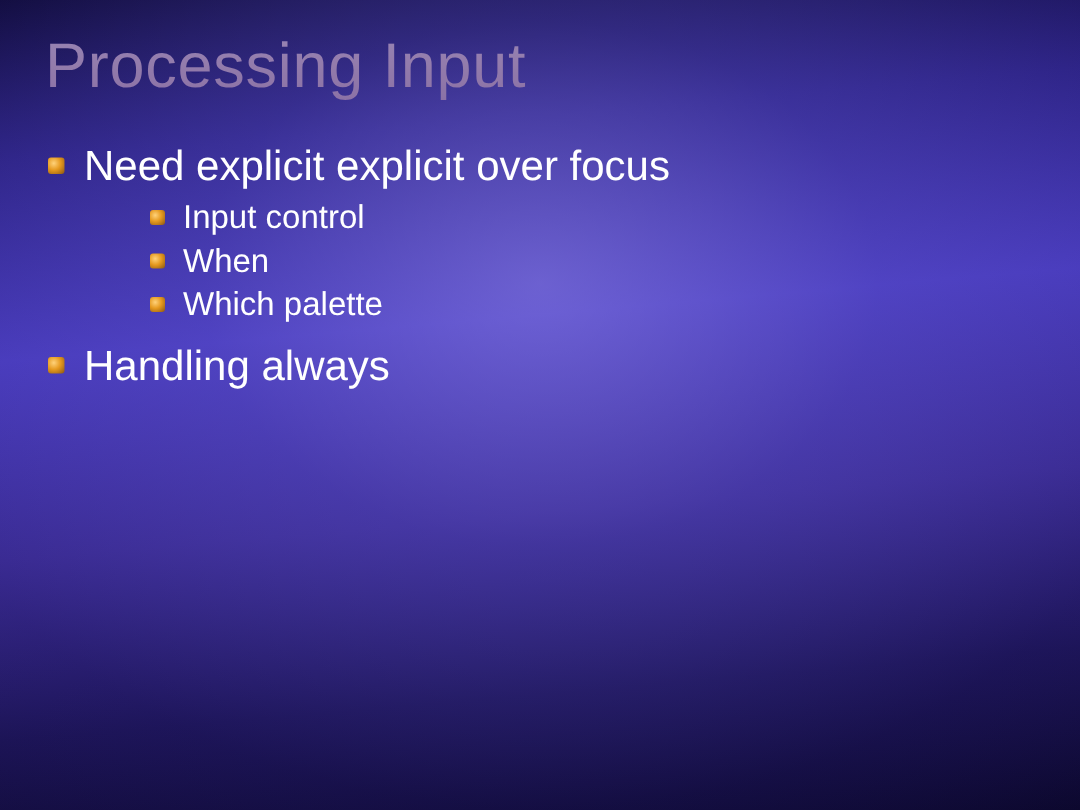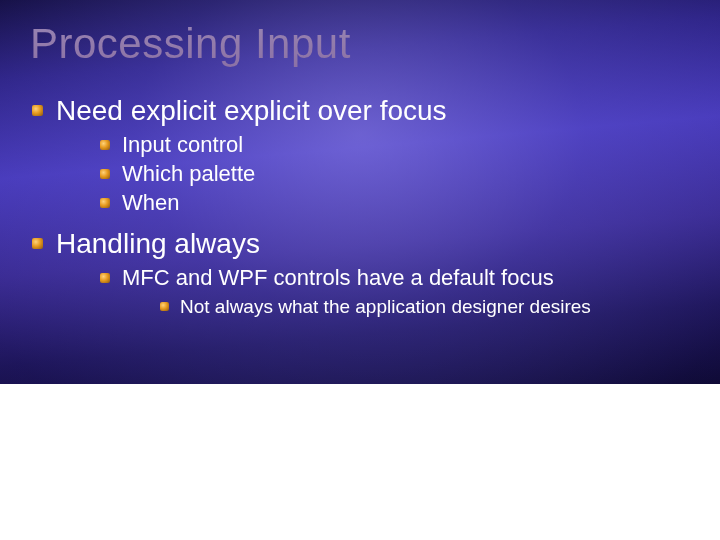--- a/index.html
+++ b/index.html
@@ -5,21 +5,21 @@
   html, body {
     margin: 0;
     padding: 0;
     width: 720px;
     height: 540px;
     overflow: hidden;
     font-family: "Segoe UI", "Helvetica Neue", Arial, sans-serif;
   }
   .slide {
     width: 720px;
-    height: 384px;
+    height: 540px;
     position: relative;
     background:
       radial-gradient(ellipse 900px 700px at 50% 35%,
         rgba(140,130,230,0.55) 0%,
         rgba(90,80,200,0.35) 25%,
         rgba(50,40,150,0.15) 50%,
         rgba(10,5,40,0) 72%),
       linear-gradient(175deg,
         #0c0830 0%,
         #2a2080 18%,
@@ -92,38 +92,30 @@
 
   <ul class="b lvl1">
 
     <li>
       <span>Need explicit explicit over focus</span>
       <ul class="b lvl2">
         <li>
           <span>Input control</span>
         </li>
         <li>
-          <span>Which palette</span>
+          <span>When</span>
         </li>
         <li>
-          <span>When</span>
+          <span>Which palette</span>
         </li>
       </ul>
     </li>
 
     <li class="gap">
       <span>Handling always</span>
       <ul class="b lvl2">
-        <li>
-          <span>MFC and WPF controls have a default focus</span>
-          <ul class="b lvl3">
-            <li>
-              <span>Not always what the application designer desires</span>
-            </li>
-          </ul>
-        </li>
       </ul>
     </li>
 
 
   </ul>
 
 </div>
 
 </body></html>

